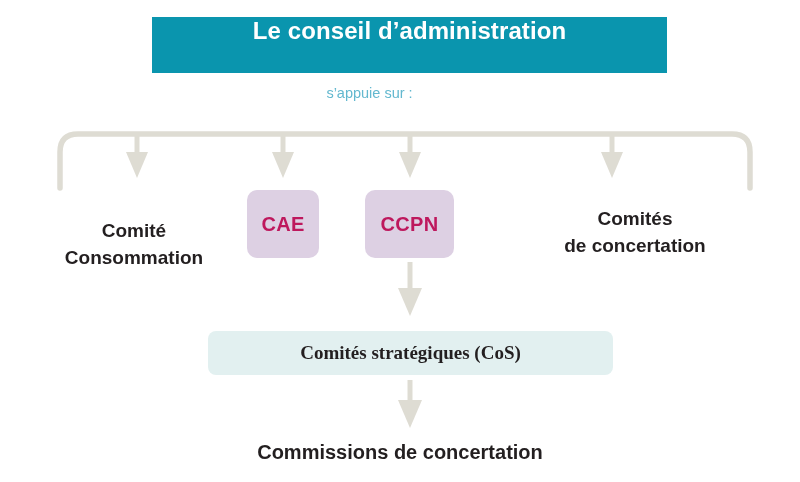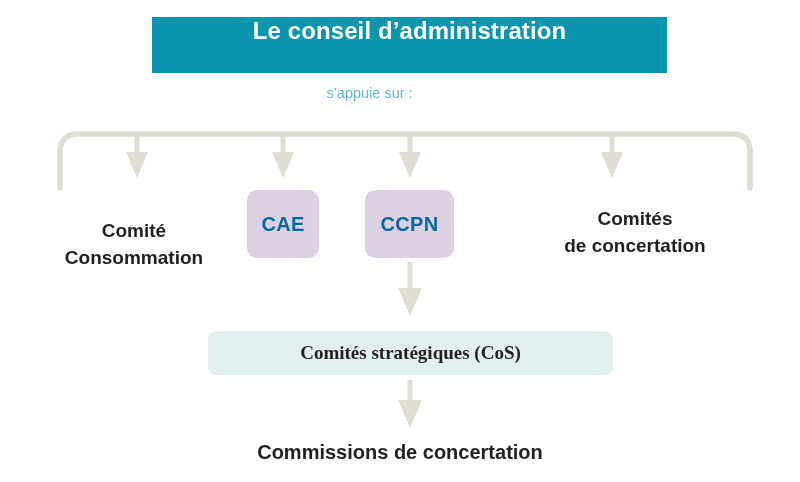--- a/index.html
+++ b/index.html
@@ -64,21 +64,21 @@
   .chip {
     position: absolute;
     border-radius: 10px;
     background: #ddd0e3;
     display: flex;
     align-items: center;
     justify-content: center;
     box-sizing: border-box;
   }
   .chip .chip-label {
-    color: #0369a1;
+    color: #be185d;
     font-size: 20px;
     font-weight: bold;
     letter-spacing: 0.3px;
   }
   .chip-cae  { left: 247px; top: 190px; width: 72px; height: 68px; }
   .chip-ccpn { left: 365px; top: 190px; width: 89px; height: 68px; align-items: center; }
 
   
   .plain-node {
     position: absolute;

